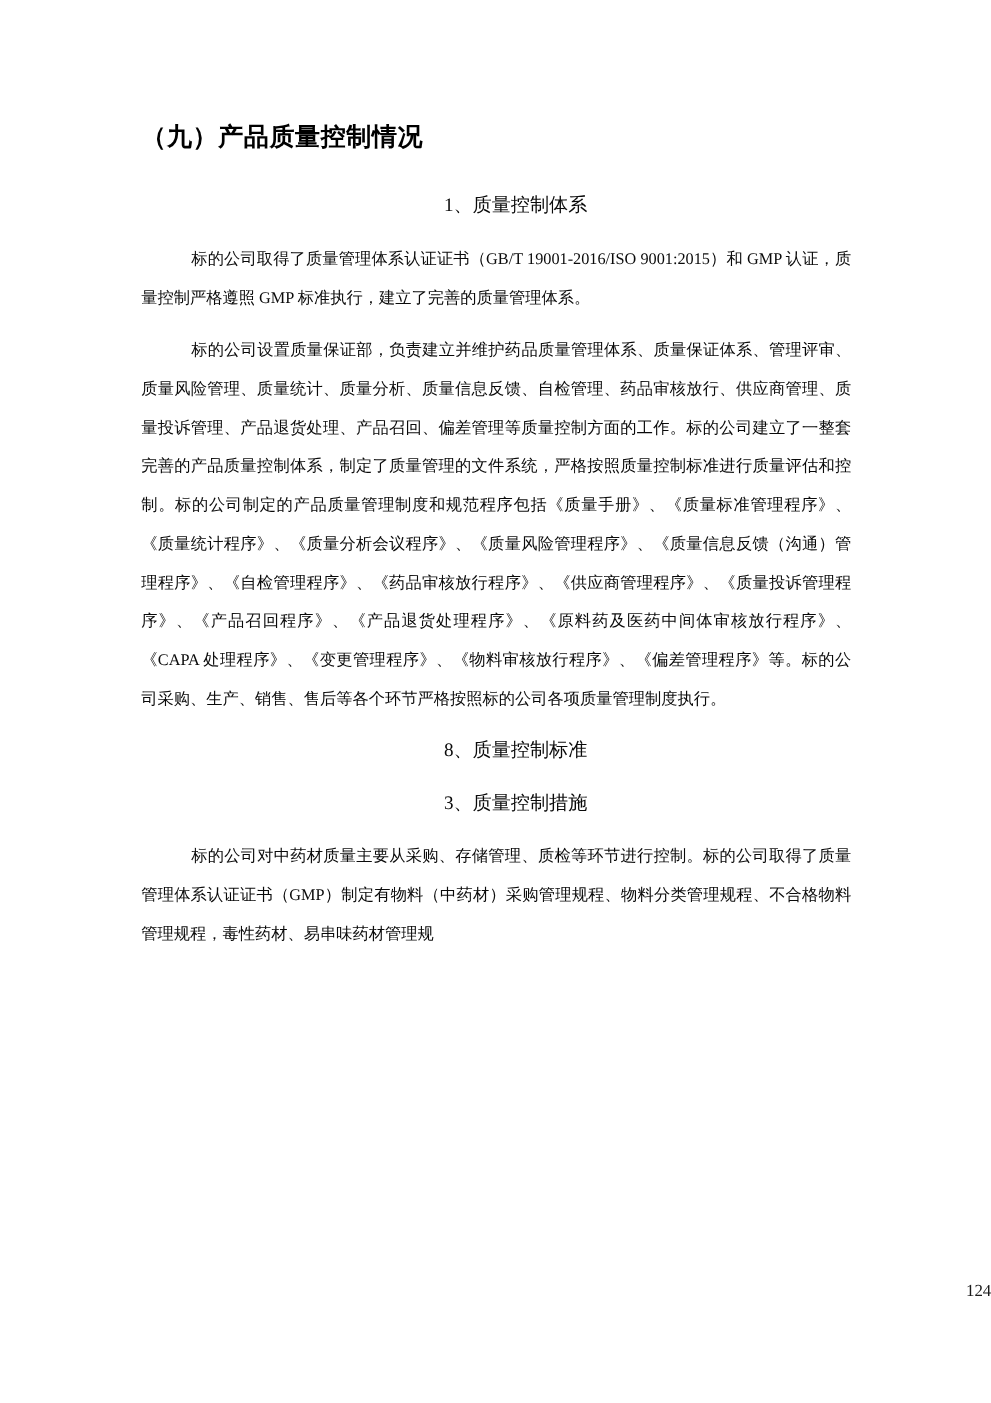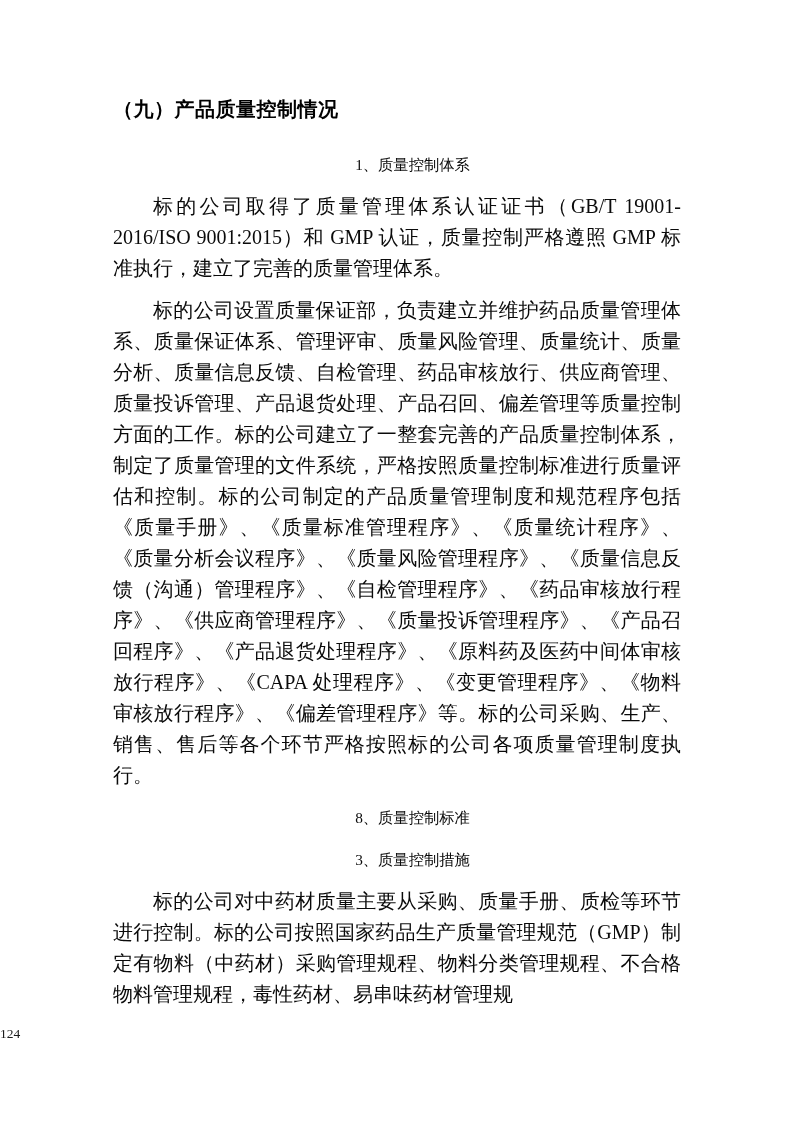--- a/index.html
+++ b/index.html
@@ -35,33 +35,33 @@
   }
   .subheading {
     font-size: 15.3px;
     font-weight: normal;
     line-height: 31px;
     margin: 0 0 11px 0;
     text-indent: 31px;
     text-align: center;
   }
   .para {
-    font-size: 20px;
+    font-size: 13px;
     line-height: 31px;
     margin: 0 0 11px 0;
     text-indent: 40px;
     text-align: justify;
     text-justify: inter-ideograph;
   }
   .page-footer {
     position: absolute;
     left: 0;
     right: 0;
     top: 1024px;
-    text-align: left;
+    text-align: right;
   }
   .page-number {
     font-size: 13.5px;
     color: #1a1a1a;
   }
 </style>
 </head>
 <body>
 
 <div class="page">
@@ -69,20 +69,20 @@
 
     <h1 class="doc-heading">（九）产品质量控制情况</h1>
 
     <h2 class="subheading">1、质量控制体系</h2>
     <p class="para">标的公司取得了质量管理体系认证证书（GB/T 19001-2016/ISO 9001:2015）和 GMP 认证，质量控制严格遵照 GMP 标准执行，建立了完善的质量管理体系。</p>
     <p class="para">标的公司设置质量保证部，负责建立并维护药品质量管理体系、质量保证体系、管理评审、质量风险管理、质量统计、质量分析、质量信息反馈、自检管理、药品审核放行、供应商管理、质量投诉管理、产品退货处理、产品召回、偏差管理等质量控制方面的工作。标的公司建立了一整套完善的产品质量控制体系，制定了质量管理的文件系统，严格按照质量控制标准进行质量评估和控制。标的公司制定的产品质量管理制度和规范程序包括《质量手册》、《质量标准管理程序》、《质量统计程序》、《质量分析会议程序》、《质量风险管理程序》、《质量信息反馈（沟通）管理程序》、《自检管理程序》、《药品审核放行程序》、《供应商管理程序》、《质量投诉管理程序》、《产品召回程序》、《产品退货处理程序》、《原料药及医药中间体审核放行程序》、《CAPA 处理程序》、《变更管理程序》、《物料审核放行程序》、《偏差管理程序》等。标的公司采购、生产、销售、售后等各个环节严格按照标的公司各项质量管理制度执行。</p>
 
     <h2 class="subheading">8、质量控制标准</h2>
 
     <h2 class="subheading">3、质量控制措施</h2>
-    <p class="para">标的公司对中药材质量主要从采购、质量手册、质检等环节进行控制。标的公司按照国家药品生产质量管理规范（GMP）制定有物料（中药材）采购管理规程、物料分类管理规程、不合格物料管理规程，毒性药材、易串味药材管理规</p>
+    <p class="para">标的公司对中药材质量主要从采购、存储管理、质检等环节进行控制。标的公司取得了质量管理体系认证证书（GMP）制定有物料（中药材）采购管理规程、物料分类管理规程、不合格物料管理规程，毒性药材、易串味药材管理规</p>
 
   </main>
 
   <footer class="page-footer">
     <span class="page-number">124</span>
   </footer>
 </div>
 
 </body></html>

